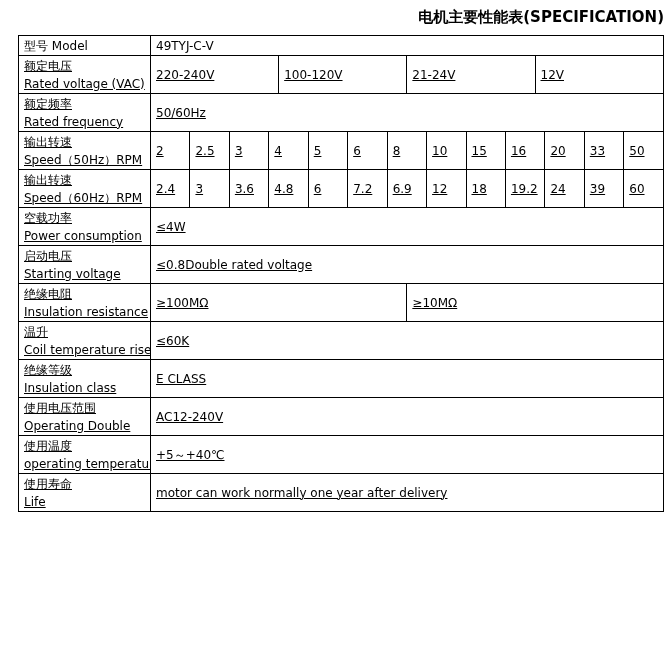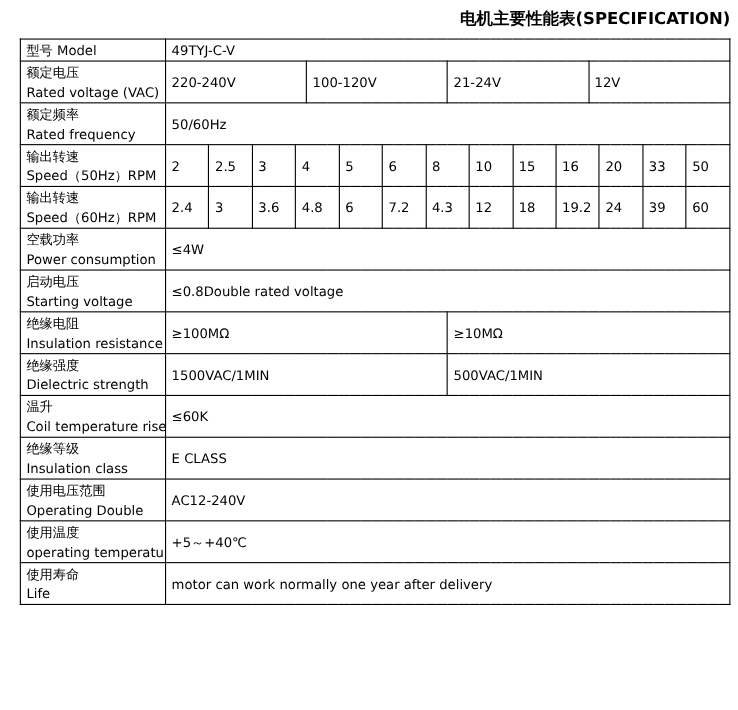--- a/index.html
+++ b/index.html
@@ -28,21 +28,21 @@
   }
   table.spec td {
     border: 1px solid #000000;
     font-size: 12px;
     line-height: 18px;
     padding: 0 2px 0 5px;
     vertical-align: middle;
     overflow: hidden;
   }
   col.label-col { width: 132px; }
-  tr.r2 { height: 38px; }   
+  tr.r2 { height: 38px; text-decoration: underline; }   
   tr.r1 { height: 20px; }   
   tr.rn { height: 19px; }   
   td.center { text-align: left; padding: 0; }
   .lbl div { line-height: 18px; white-space: nowrap; }
 </style>
 </head>
 <body>
 
 <div class="title">电机主要性能表(SPECIFICATION)</div>
 
@@ -101,21 +101,21 @@
     <td class="lbl">
       <div>输出转速</div>
       <div>Speed（60Hz）RPM</div>
     </td>
     <td colspan="4">2.4</td>
     <td colspan="4">3</td>
     <td colspan="4">3.6</td>
     <td colspan="4">4.8</td>
     <td colspan="4">6</td>
     <td colspan="4">7.2</td>
-    <td colspan="4">4.3</td>
+    <td colspan="4">6.9</td>
     <td colspan="4">12</td>
     <td colspan="4">18</td>
     <td colspan="4">19.2</td>
     <td colspan="4">24</td>
     <td colspan="4">39</td>
     <td colspan="4">60</td>
   </tr>
 
 
   <tr class="r2">
@@ -136,28 +136,20 @@
 
   <tr class="r2">
     <td class="lbl">
       <div>绝缘电阻</div>
       <div>Insulation resistance</div>
     </td>
     <td colspan="26">≥100MΩ</td>
     <td colspan="26">≥10MΩ</td>
   </tr>
 
-  <tr class="r2">
-    <td class="lbl">
-      <div>绝缘强度</div>
-      <div>Dielectric strength</div>
-    </td>
-    <td colspan="26">1500VAC/1MIN</td>
-    <td colspan="26">500VAC/1MIN</td>
-  </tr>
 
 
   <tr class="r2">
     <td class="lbl">
       <div>温升</div>
       <div>Coil temperature rise</div>
     </td>
     <td colspan="52">≤60K</td>
   </tr>
 

